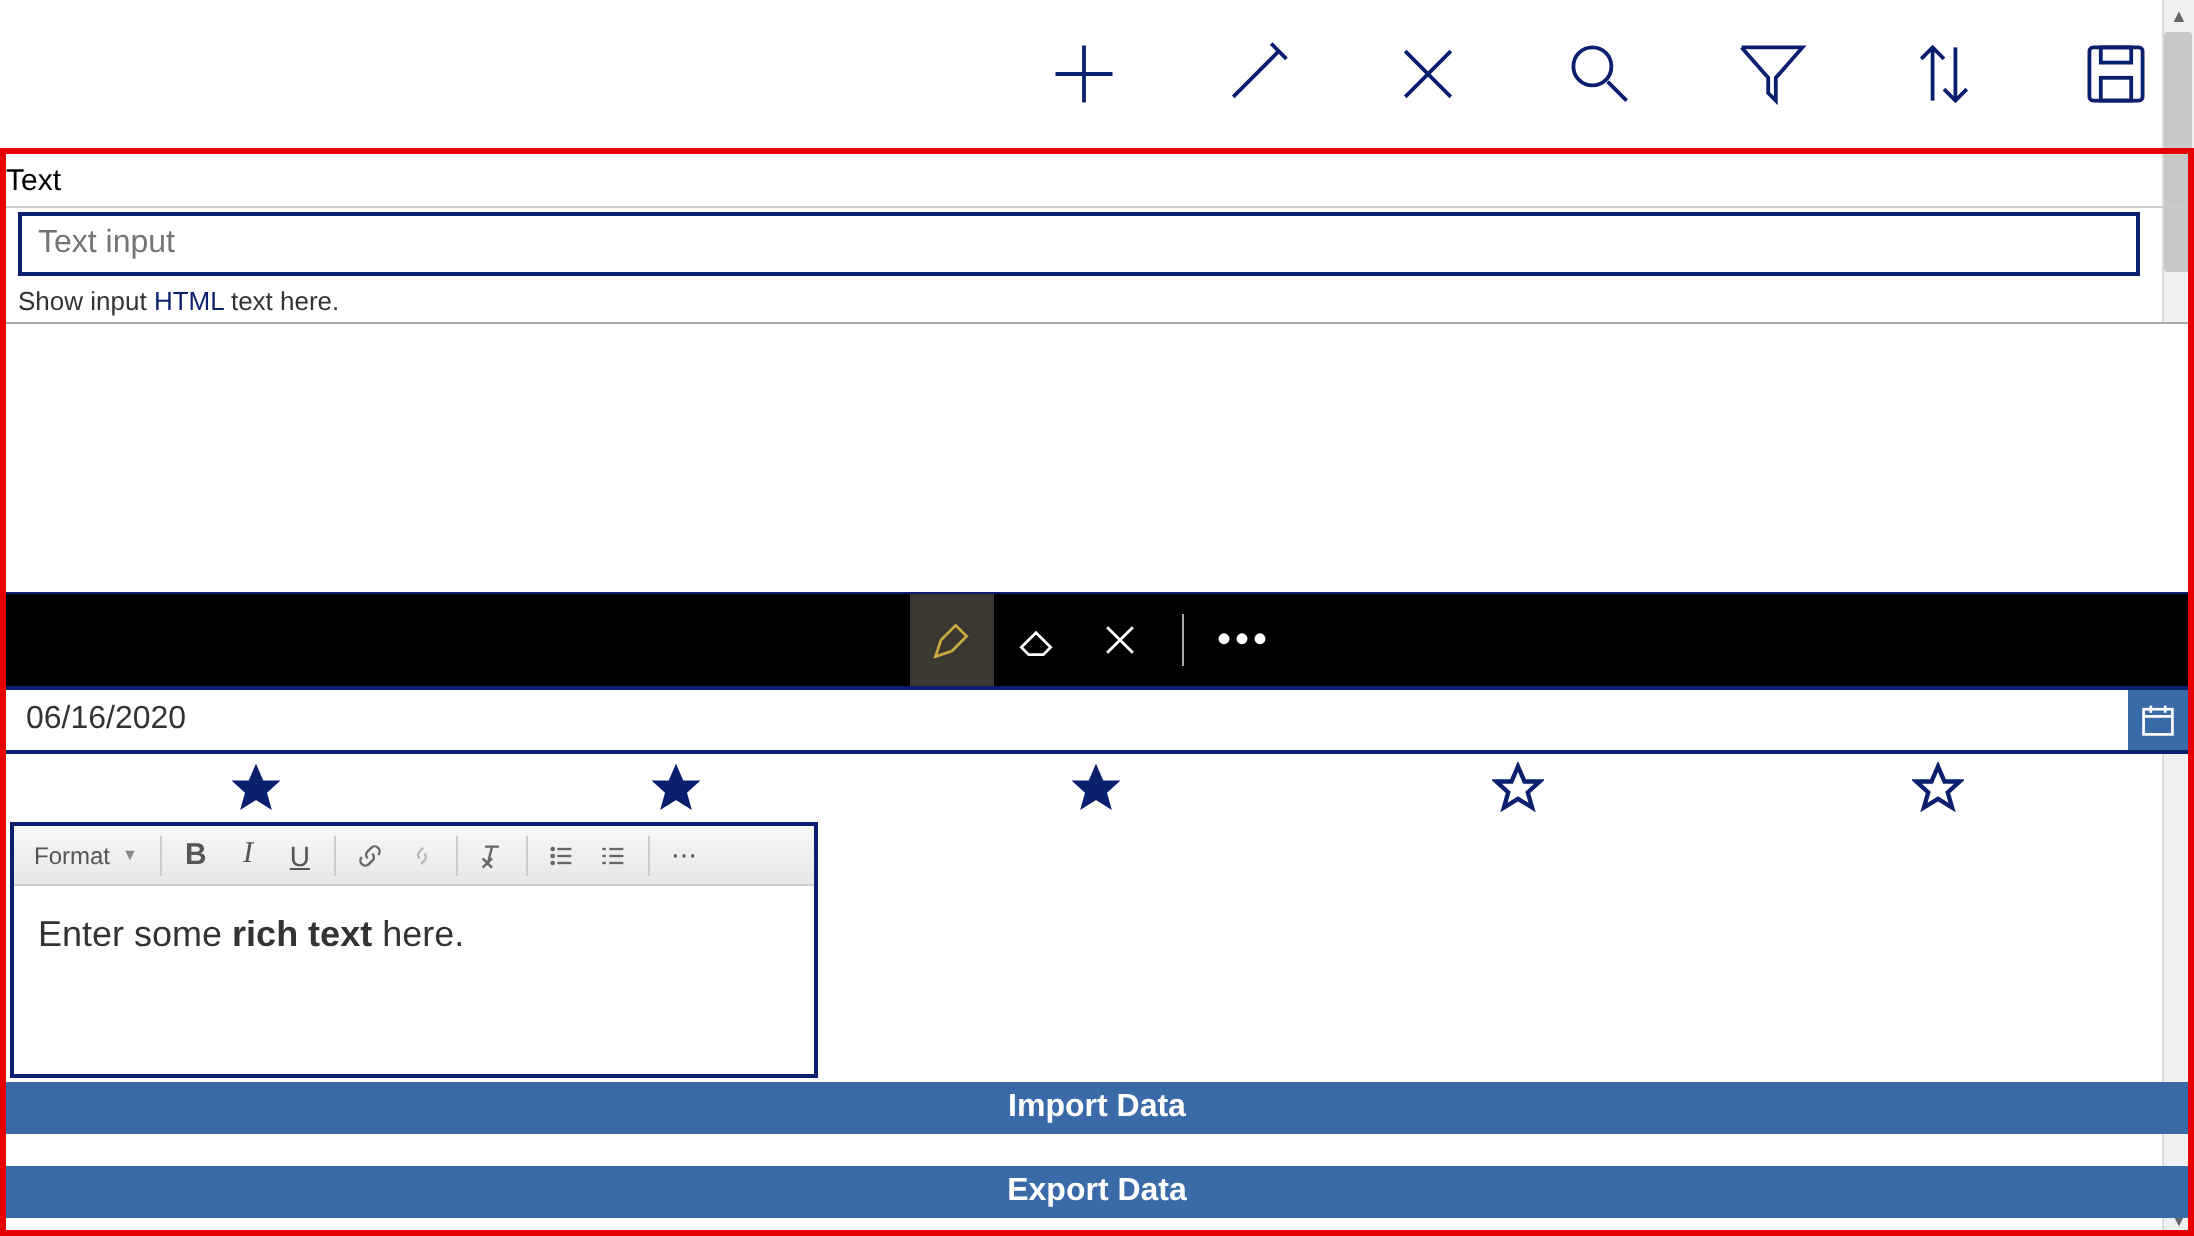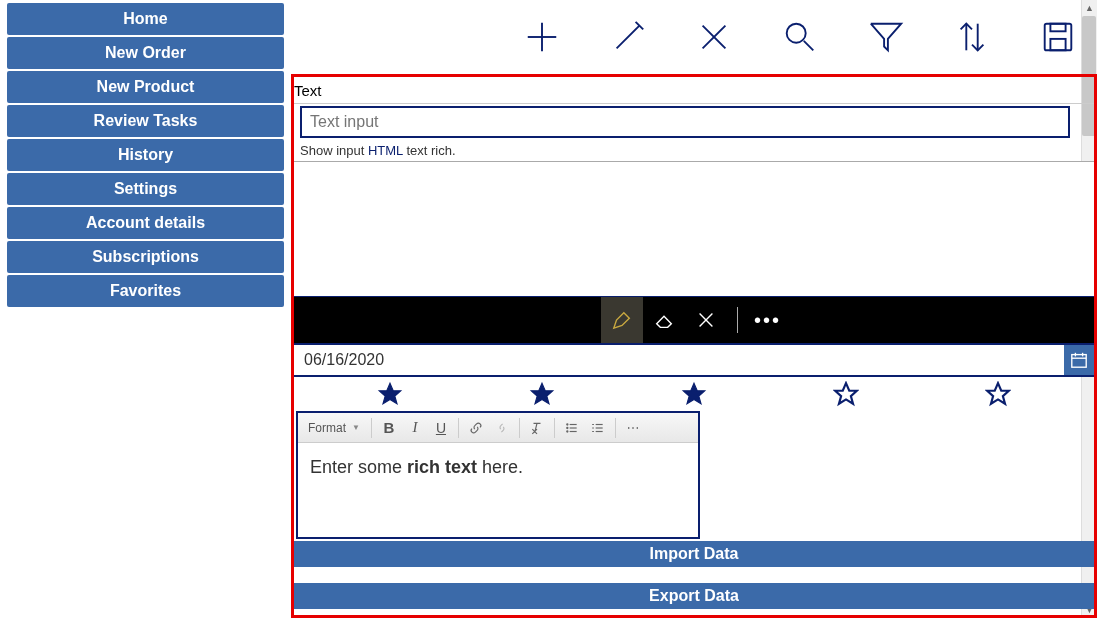--- a/index.html
+++ b/index.html
@@ -167,31 +167,20 @@
     align-items: center;
   }
   .sb-arrow { height: 16px; width: 100%; display:flex; align-items:center; justify-content:center; font-size: 9px; color: #666; cursor: pointer; }
   .sb-thumb { width: 14px; background: #c8c8c8; border-radius: 2px; margin-top: 0; height: 120px; }
   .sb-track { flex: 1; width: 100%; position: relative; }
 </style>
 </head>
 <body>
 
 <div class="container">
-  <div class="sidebar">
-    <div class="sidebar-item">Home</div>
-    <div class="sidebar-item">New Order</div>
-    <div class="sidebar-item">New Product</div>
-    <div class="sidebar-item">Review Tasks</div>
-    <div class="sidebar-item">History</div>
-    <div class="sidebar-item">Settings</div>
-    <div class="sidebar-item">Account details</div>
-    <div class="sidebar-item">Subscriptions</div>
-    <div class="sidebar-item">Favorites</div>
-  </div>
 
   <div class="main">
     <div class="scrollbar">
       <div class="sb-arrow">▲</div>
       <div class="sb-track">
           <div class="sb-thumb"></div>
         </div>
       <div class="sb-arrow">▼</div>
     </div>
 
@@ -239,21 +228,21 @@
             <rect x="12" y="6" width="16" height="8"></rect>
             <rect x="12" y="22" width="16" height="12"></rect>
           </svg>
       </div>
     </div>
 
     <div class="content">
       <div class="row-text">Text</div>
       <input class="text-input" placeholder="Text input" style="">
       <div class="html-display">
-        <span>Show input </span><b>HTML</b><span> text rich.</span>
+        <span>Show input </span><b>HTML</b><span> text here.</span>
       </div>
       <div class="blank-area"></div>
 
       <div class="ink-bar">
         <div class="ink-group">
           <div class="ink-btn active">
             <svg viewBox="0 0 24 24">
                 <path d="M3 21 L6 12 L14 4 L20 10 L12 18 Z"></path>
               </svg>
           </div>

